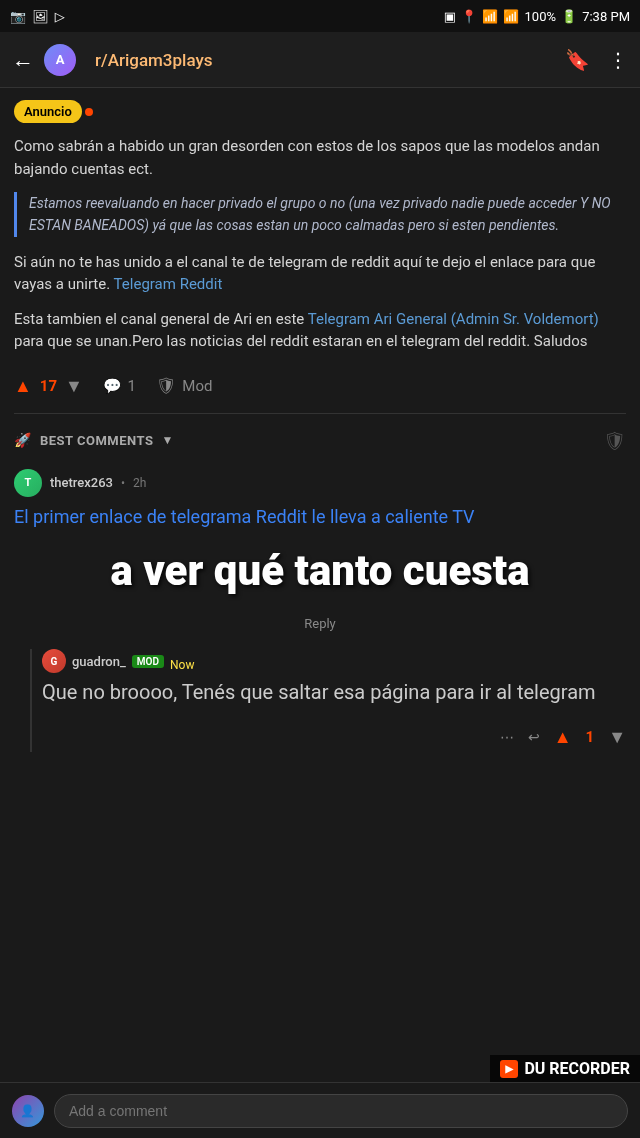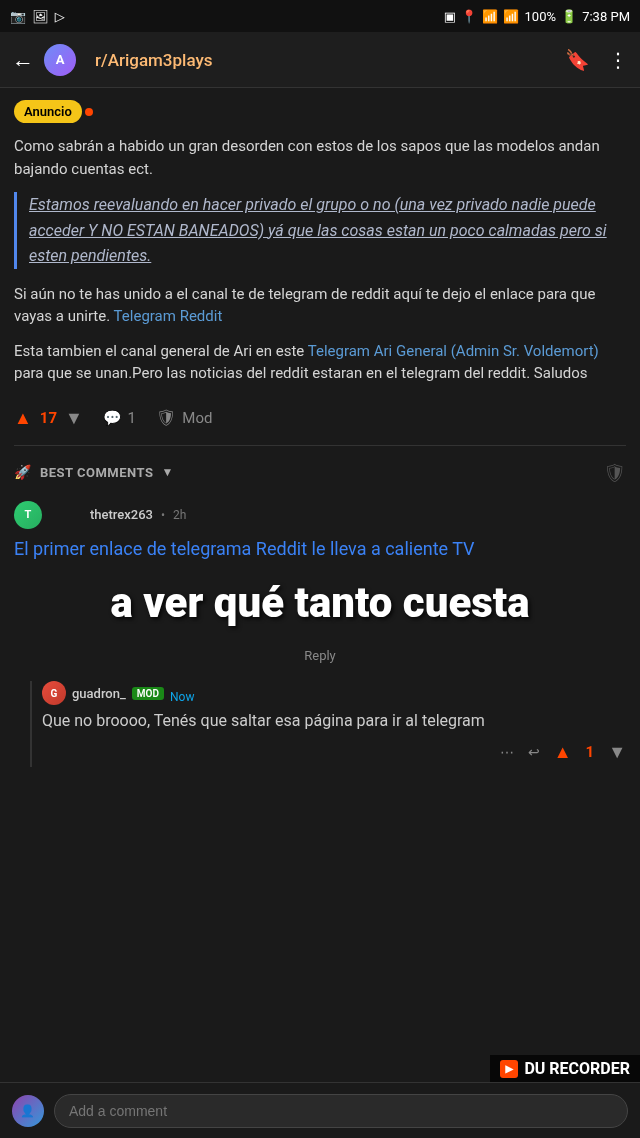--- a/index.html
+++ b/index.html
@@ -113,23 +113,22 @@
 
     
     .blockquote-section {
       border-left: 3px solid #5187ec;
       padding-left: 12px;
       margin: 10px 0 14px 0;
     }
     .blockquote-text {
       color: #b0b8cc;
       font-style: italic;
-      font-size: 16px;
+      font-size: 14px;
       line-height: 1.6;
-      text-decoration: underline;
     }
 
     
     a {
       color: #5b9bd5;
       text-decoration: none;
     }
 
     
     .post-actions {
@@ -222,21 +221,20 @@
       width: 28px; height: 28px;
       border-radius: 50%;
       background: linear-gradient(135deg, #2ecc71, #27ae60);
       display: flex; align-items: center; justify-content: center;
       font-size: 11px; color: #fff; font-weight: bold;
     }
     .comment-user {
       color: #ccc;
       font-size: 13px;
       font-weight: 500;
-      margin-left: 40px;
     }
     .comment-time {
       color: #777;
       font-size: 12px;
     }
     .comment-text {
       color: #3b82f6;
       font-size: 18px;
       line-height: 1.5;
       margin-bottom: 0;
@@ -298,29 +296,29 @@
       padding: 1px 5px;
       border-radius: 3px;
       font-weight: 600;
     }
     .reply-user {
       color: #ccc;
       font-size: 13px;
       font-weight: 500;
     }
     .reply-time {
-      color: #0ea5e9;
+      color: #fde047;
       font-size: 12px;
       margin-top: 8px;
     }
     .reply-text {
       color: #ccc;
-      font-size: 16px;
+      font-size: 20px;
       line-height: 1.5;
-      margin-bottom: 4px;
+      margin-bottom: 15px;
     }
 
     
     .reply-actions {
       display: flex;
       align-items: center;
       justify-content: flex-end;
       gap: 14px;
       padding: 4px 0;
     }

